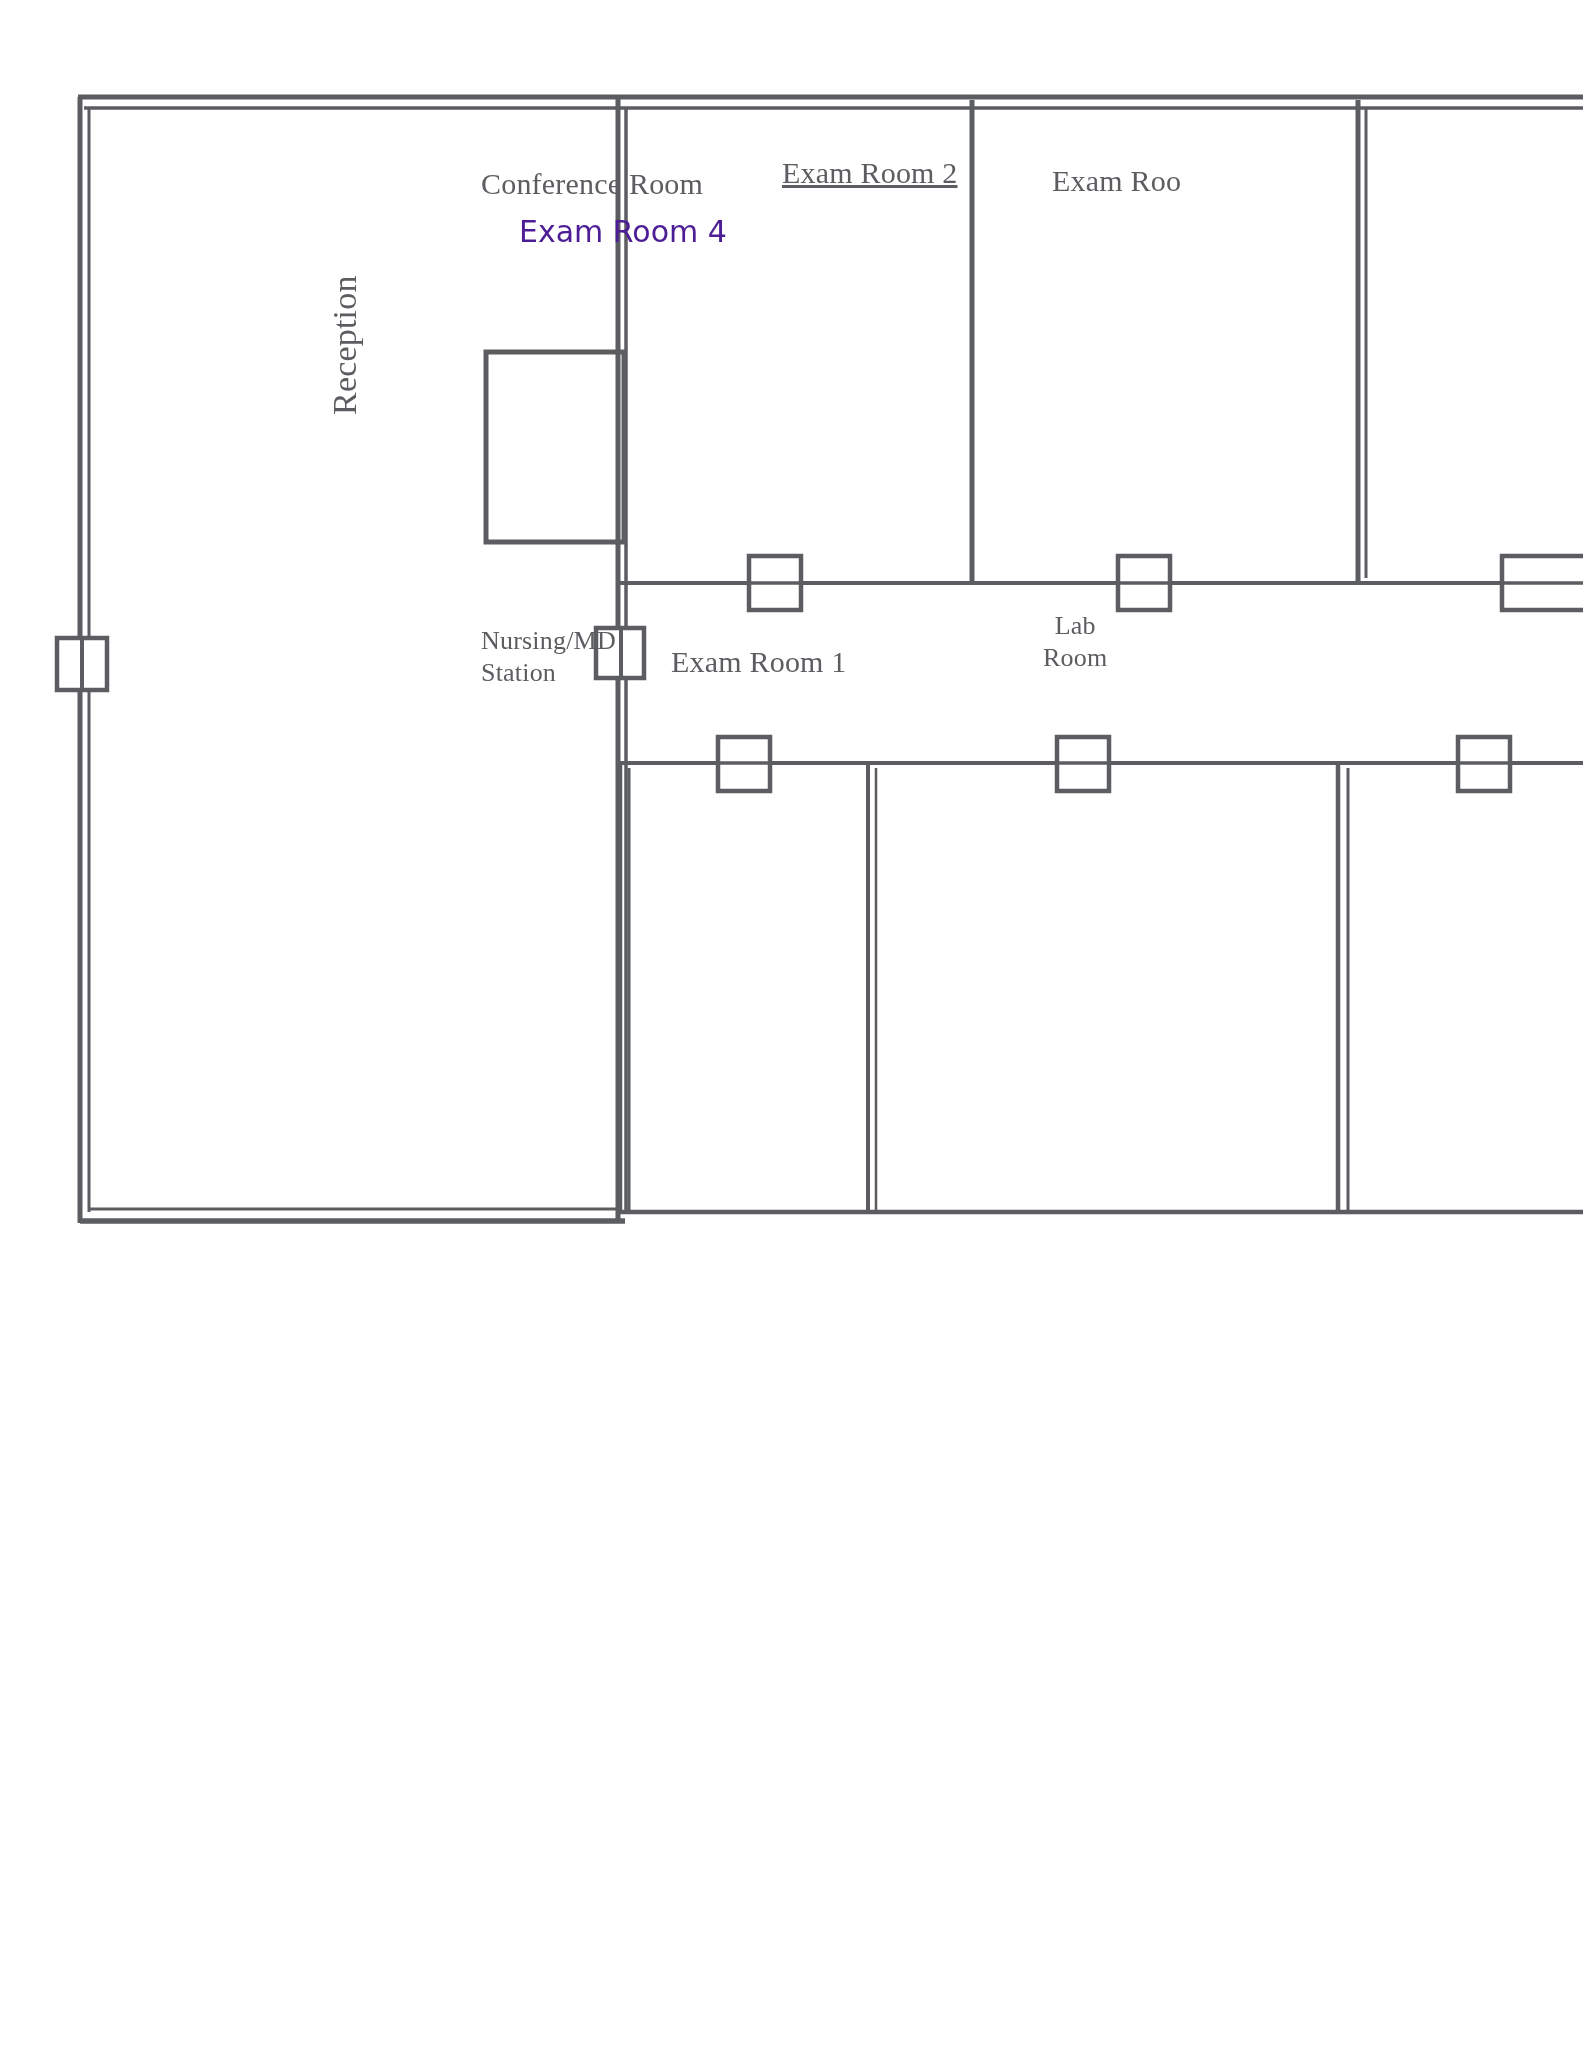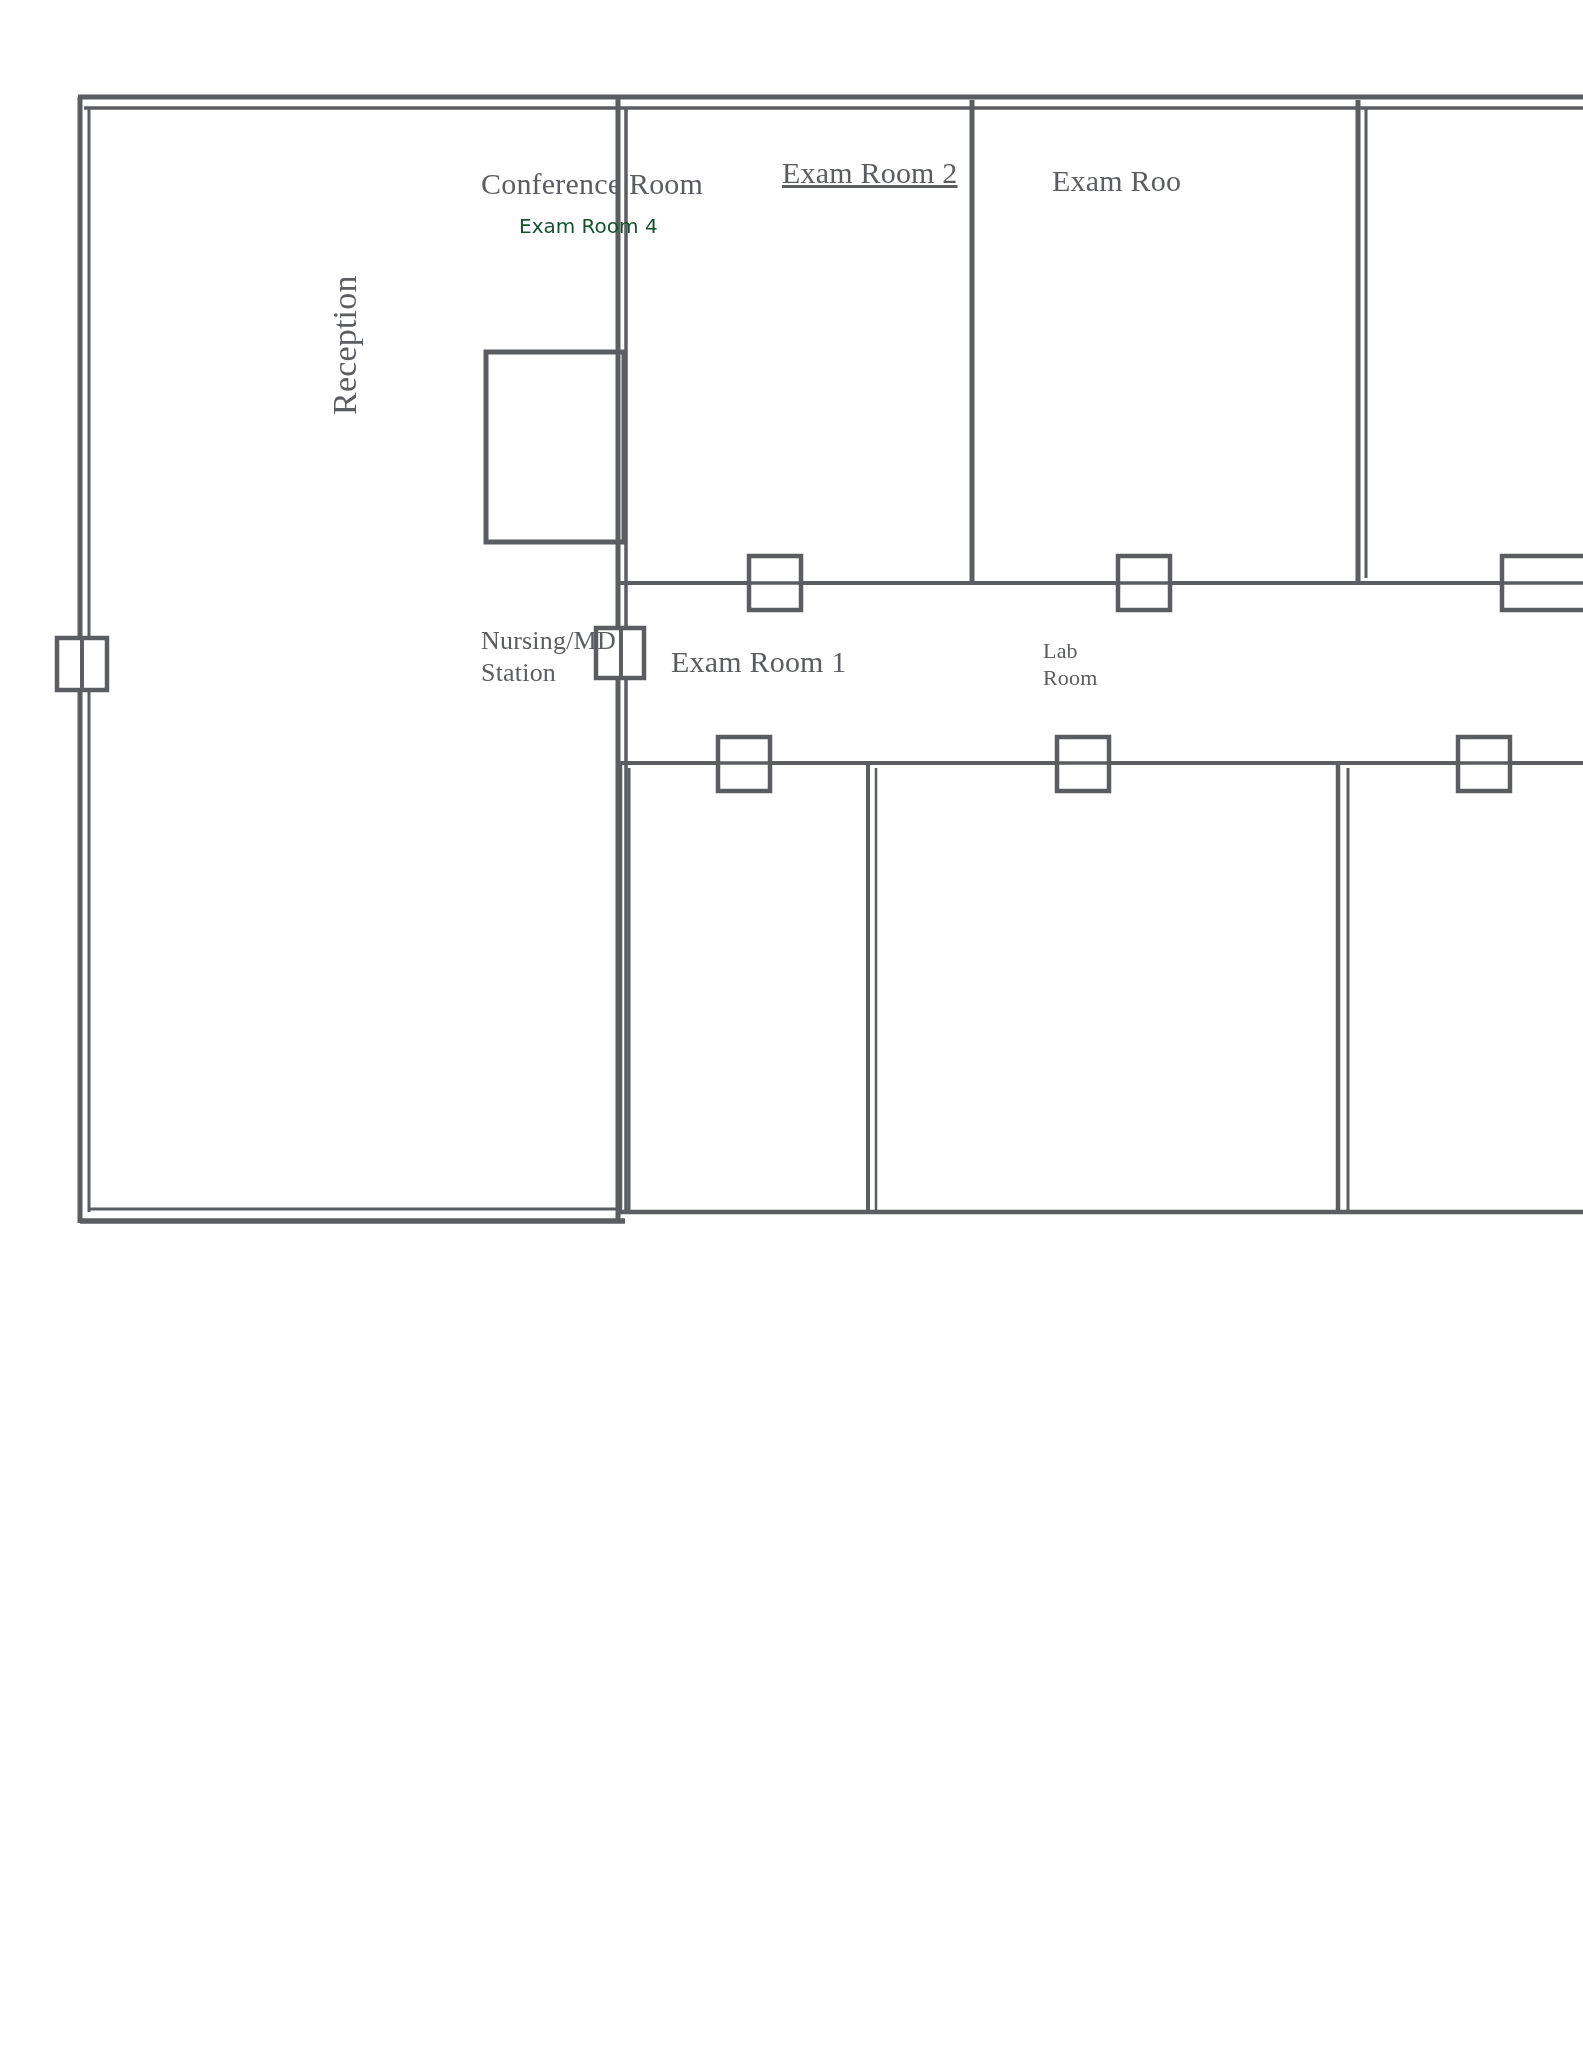--- a/index.html
+++ b/index.html
@@ -41,23 +41,23 @@
   }
   .label-conference {
     left: 481px;
     top: 140px;
     font-size: 30px;
     margin-top: 26px;
   }
   .label-exam4 {
     left: 519px;
     top: 214px;
-    font-size: 20px;
+    font-size: 30px;
     font-family: "DejaVu Sans", sans-serif;
-    color: #14532d;
+    color: #4c1d95;
     letter-spacing: 0px;
   }
   .label-exam2 {
     left: 782px;
     top: 155px;
     font-size: 30px;
     text-decoration: underline;
   }
   .label-exam3 {
     left: 1052px;
@@ -70,22 +70,23 @@
     top: 625px;
     font-size: 26px;
   }
   .label-exam1 {
     left: 671px;
     top: 644px;
     font-size: 30px;
   }
   .label-lab {
     left: 1043px;
-    top: 638px;
-    font-size: 22px;
+    top: 610px;
+    font-size: 26px;
+    text-align: center;
   }
   .label-reception {
     left: 0px;
     top: 0px;
     font-size: 34px;
     transform-origin: 0 0;
     transform: translate(324px, 415px) rotate(-90deg);
     white-space: nowrap;
   }
 </style>

